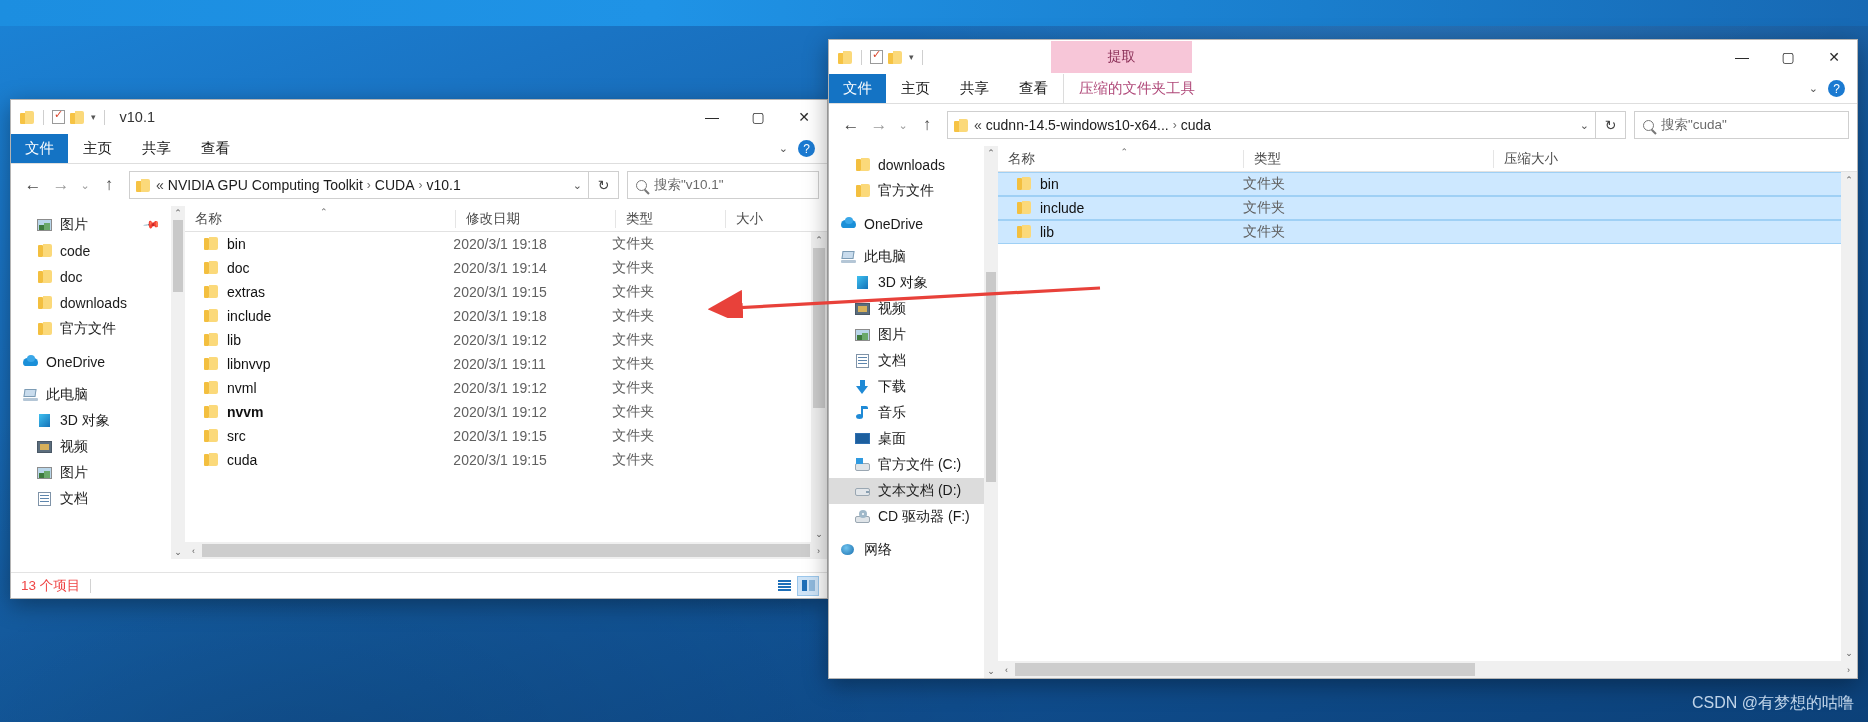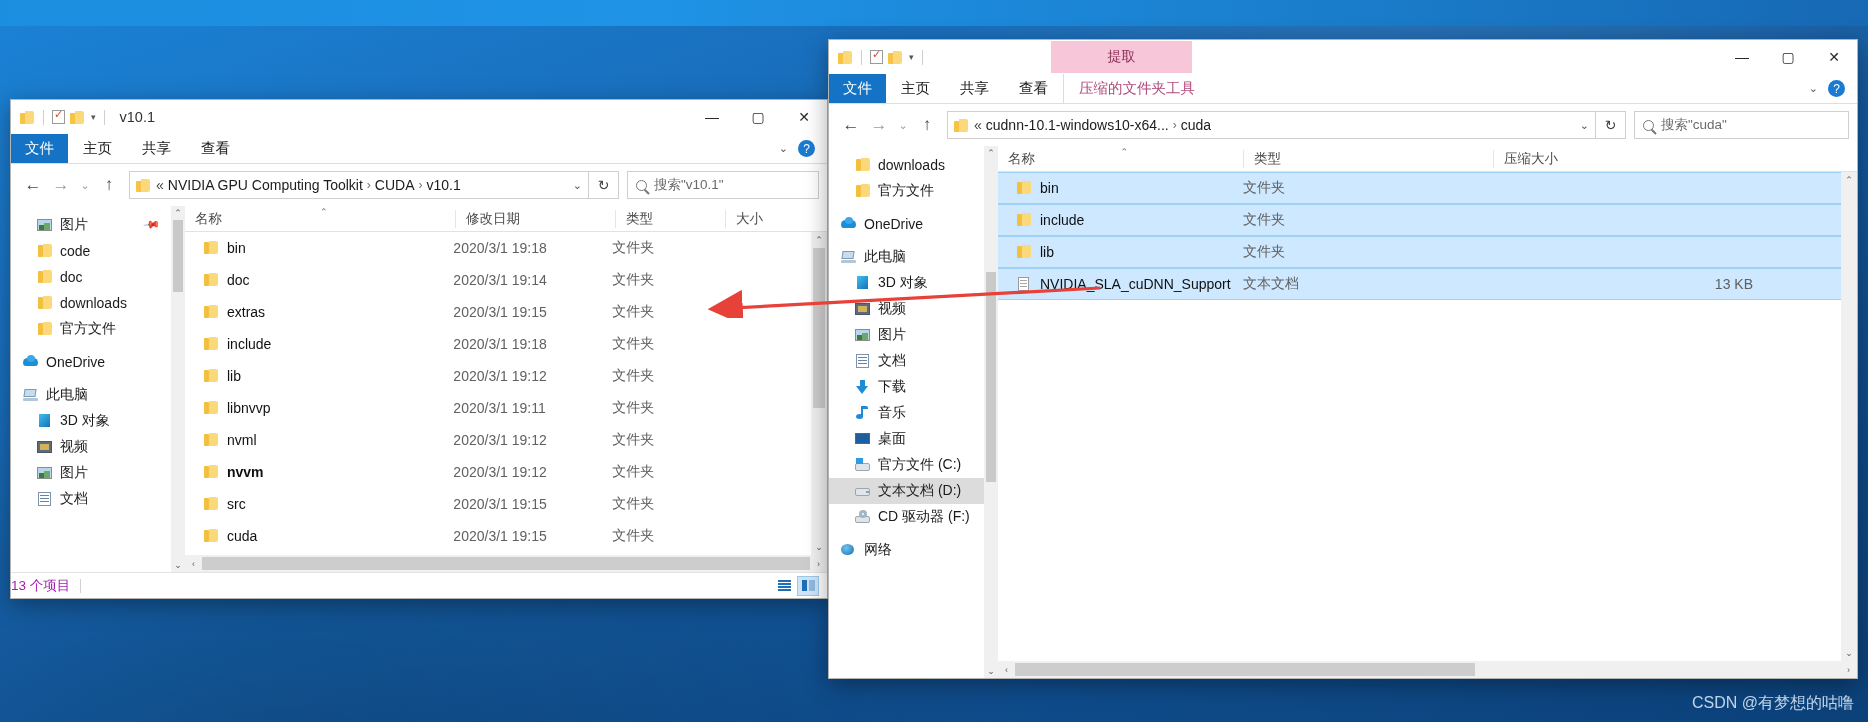--- a/index.html
+++ b/index.html
@@ -149,21 +149,21 @@
   .colhead {
     height: 26px; display: flex; align-items: center; border-bottom: 1px solid #e2e2e2;
     font-size: 13.5px; color: #4b4b4b; position: relative; background: #fff; flex:none;
   }
   .colhead .ch { padding-left: 10px; border-left: 1px solid #e5e5e5; height: 18px; display:flex; align-items:center; }
   .colhead .ch:first-child { border-left: none; }
   .sortmark { position: absolute; font-size: 9px; color: #6b6b6b; top: 1px; }
 
   .rows { flex: 1; overflow: hidden; position: relative; }
   .row {
-    height: 32px; display: flex; align-items: center; font-size: 14px; color: #111;
+    height: 24px; display: flex; align-items: center; font-size: 14px; color: #111;
   }
   .row.sel { background: #cde8ff; border-top: 1px solid #9fd0f5; border-bottom: 1px solid #9fd0f5; }
   .cell-name { display: flex; align-items: center; gap: 8px; padding-left: 18px; }
   .cell-dim { color: #606060; }
   .cell-right { text-align: right; }
 
   .vscroll {
     width: 16px; background: #f0f0f0; flex:none; display: flex; flex-direction: column;
     align-items: center; position: relative;
   }
@@ -173,21 +173,21 @@
   .hscroll {
     height: 17px; background: #f0f0f0; display: flex; align-items: center; flex: none;
     position: relative;
   }
   .hscroll .arr { width: 17px; text-align: center; font-size: 9px; color: #5a5a5a; }
   .hscroll .track { flex: 1; height: 17px; position: relative; }
   .hscroll .thumb { position: absolute; top: 2px; height: 13px; background: #cdcdcd; }
 
   .statusbar {
     height: 26px; display: flex; align-items: center; border-top: 1px solid #e3e3e3;
-    background: #fff; font-size: 13.5px; color: #a21caf; flex: none; padding-left: 0; gap: 10px;
+    background: #fff; font-size: 13.5px; color: #ef4444; flex: none; padding-left: 10px; gap: 10px; margin-top: 13px;
   }
   .status-sep { width: 1px; height: 14px; background: #d2d2d2; }
   .viewtoggles { margin-left: auto; display: flex; gap: 2px; padding-right: 8px; }
   .vt {
     width: 22px; height: 20px; display: flex; align-items: center; justify-content: center;
   }
   .vt.active { background: #cfe4f7; border: 1px solid #9bc7ec; }
   .vt .g1 { width: 13px; height: 11px;
     background:
       linear-gradient(#1e6fb8 2px, transparent 0) 0 0/13px 3px repeat-y;
@@ -556,21 +556,21 @@
 
   <div class="addrbar">
     <div class="navbtn on">←</div>
     <div class="navbtn">→</div>
     <div class="navbtn small">⌄</div>
     <div class="navbtn on">↑</div>
     <div class="crumbbox" style="margin-left:6px;">
       <span class="ico-folder"></span>
       <div class="crumbs">
         <span class="dots">«</span>
-        <span>cudnn-10.1-windows10-x64...</span>
+        <span>cudnn-14.5-windows10-x64...</span>
         <span class="sepc">›</span>
         <span>cuda</span>
       </div>
       <span class="crumb-caret">⌄</span>
     </div>
     <div class="refreshbtn">↻</div>
     <div class="searchbox" style="width:215px;">
       <span class="mag"></span>
       <span>搜索"cuda"</span>
     </div>
@@ -728,31 +728,20 @@
             <div class="row sel">
               <div class="cell-name" style="width: 245px;">
                 <span style="width: 16px; height: 14px; display: inline-block; position: relative; flex: 0 0 auto;">
                   <span style="position:absolute;left:1px;top:1px;width:5px;height:12px;background:#f3bf3f;border-radius:1px"></span>
                   <span style="position:absolute;left:6px;top:0px;width:9px;height:13px;background:#fbd97a;border-radius:0 2px 2px 0"></span>
                 </span>
                 <span>lib</span>
               </div>
               <div class="cell-dim" style="width: 250px;">文件夹</div>
               <div class="cell-dim cell-right" style="width: 260px;"></div>
-            </div>
-            <div class="row sel">
-              <div class="cell-name" style="width: 245px;">
-                <span style="width: 16px; height: 14px; display: inline-block; position: relative; flex: 0 0 auto;">
-                  <span style="position:absolute;left:2px;top:0;width:11px;height:14px;background:#fff;border:1px solid #9b9b9b"></span>
-                  <span style="position:absolute;left:4px;top:3px;width:7px;height:1px;background:#a8a8a8;box-shadow:0 3px 0 #a8a8a8,0 6px 0 #a8a8a8"></span>
-                </span>
-                <span>NVIDIA_SLA_cuDNN_Support</span>
-              </div>
-              <div class="cell-dim" style="width: 250px;">文本文档</div>
-              <div class="cell-dim cell-right" style="width: 260px;">13 KB</div>
             </div>
           </div>
         <div class="vscroll">
           <div class="arr">⌃</div>
           <div style="flex:1"></div>
           <div class="arr">⌄</div>
         </div>
       </div>
       <div class="hscroll">
         <div class="arr">‹</div>

